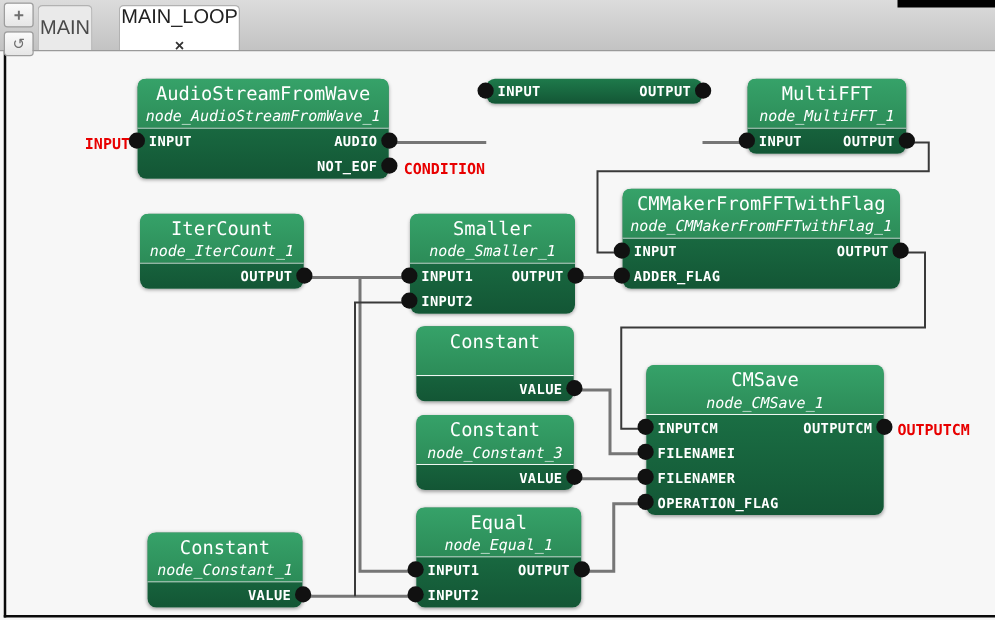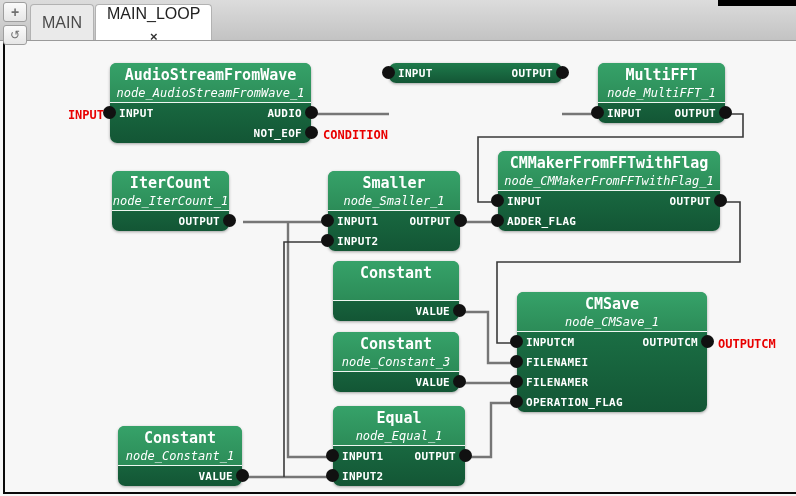--- a/index.html
+++ b/index.html
@@ -21,21 +21,21 @@
     background:linear-gradient(#fbfbfb,#e6e6e6);
     border:1px solid #9e9e9e;border-radius:3px;
     display:flex;align-items:center;justify-content:center;
     color:#707070;font-weight:bold;font-size:14px;line-height:1;
     cursor:pointer;
   }
   .zbtn.refresh{font-weight:normal;font-size:12px;}
   .tab{
     position:absolute;top:4px;height:36px;box-sizing:border-box;
     display:flex;align-items:center;gap:7px;
-    padding:0 11px;
+    padding:0 1px;
     border:1px solid #b2b2b2;border-bottom:none;
     border-radius:4px 4px 0 0;
     font-size:16px;color:#4a4a4a;
     background:#eaeaea;cursor:pointer;white-space:nowrap;
   }
   .tab.active{background:#ffffff;color:#222;flex-direction:column;}
   .tab .close{font-size:13px;font-weight:bold;color:#333;cursor:pointer;line-height:1;}
   .blackstrip{position:absolute;left:718px;top:0;width:78px;height:6px;background:#000;}
   
   .frame{
@@ -54,21 +54,21 @@
     box-shadow:0 1px 3px rgba(0,0,0,.35);
     color:#fff;font-family:"DejaVu Sans Mono", monospace;
     cursor:move;
   }
   .nhead{
     height:40px;box-sizing:border-box;padding-top:2px;
     background:linear-gradient(#36a269,#2c8c58);
     border-bottom:1px solid #eef7f1;
     border-radius:6px 6px 0 0;text-align:center;
   }
-  .ntitle{font-size:15px;font-weight:bold;line-height:20px;white-space:nowrap;}
+  .ntitle{font-size:15px;font-weight:normal;line-height:20px;white-space:nowrap;}
   .nsub{font-size:12px;line-height:16px;white-space:nowrap;font-style:italic;}
   .nrow{
     position:relative;height:20px;display:flex;align-items:center;
     justify-content:space-between;padding:0 9px;
   }
   .pl,.pr{font-size:11px;font-weight:bold;letter-spacing:.3px;white-space:nowrap;}
   .dot{
     position:absolute;width:13px;height:13px;border-radius:50%;
     background:#111;top:3px;cursor:crosshair;
   }
@@ -171,21 +171,21 @@
     <span class="pr">OUTPUT</span>
     <span class="dot dr"></span>
   </div>
   <div class="nrow">
     <span class="dot dl"></span>
     <span class="pl">ADDER_FLAG</span>
     <span class="pr"></span>
   </div>
 </div>
 
-<div class="node" style="left:112px;top:171px;width:117px">
+<div class="node" style="left:112px;top:171px;width:131px">
   <div class="nhead">
     <div class="ntitle">IterCount</div>
     <div class="nsub">node_IterCount_1</div>
   </div>
   <div class="nrow">
     <span class="pl"></span>
     <span class="pr">OUTPUT</span>
     <span class="dot dr"></span>
   </div>
 </div>

